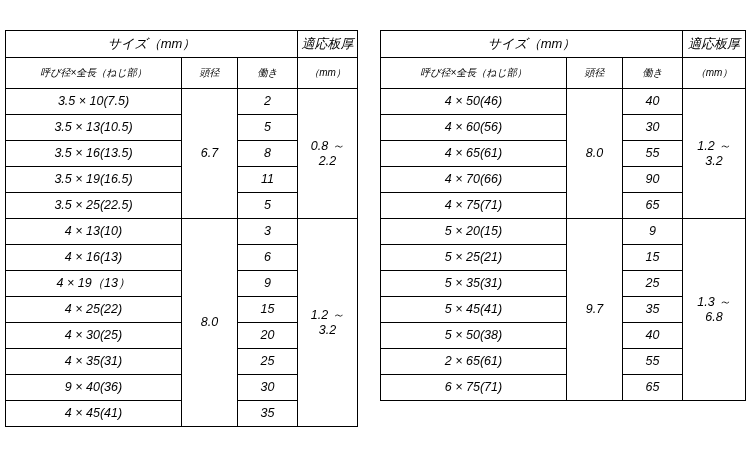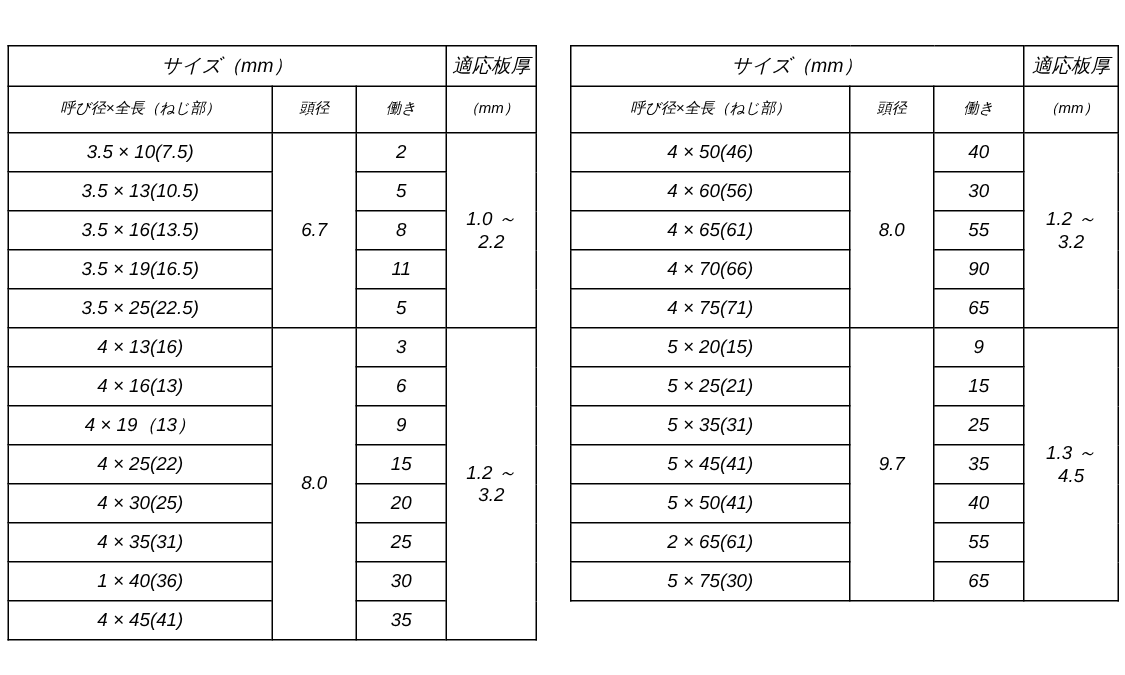--- a/index.html
+++ b/index.html
@@ -77,21 +77,21 @@
         <td>頭径</td>
         <td>働き</td>
         <td>（mm）</td>
       </tr>
 
       <tr class="body-row">
         <td>3.5 × 10(7.5)</td>
         <td rowspan="5">6.7</td>
         <td>2</td>
         <td rowspan="5" class="two-line">
-          <div>1.0 ～</div>
+          <div>0.8 ～</div>
           <div>2.2</div>
         </td>
       </tr>
       <tr class="body-row">
         <td>3.5 × 13(10.5)</td>
         <td>5</td>
       </tr>
       <tr class="body-row">
         <td>3.5 × 16(13.5)</td>
         <td>8</td>
@@ -99,21 +99,21 @@
       <tr class="body-row">
         <td>3.5 × 19(16.5)</td>
         <td>11</td>
       </tr>
       <tr class="body-row">
         <td>3.5 × 25(22.5)</td>
         <td>5</td>
       </tr>
 
       <tr class="body-row">
-        <td>4 × 13(16)</td>
+        <td>4 × 13(10)</td>
         <td rowspan="8">8.0</td>
         <td>3</td>
         <td rowspan="8" class="two-line">
           <div>1.2 ～</div>
           <div>3.2</div>
         </td>
       </tr>
       <tr class="body-row">
         <td>4 × 16(13)</td>
         <td>6</td>
@@ -128,21 +128,21 @@
       </tr>
       <tr class="body-row">
         <td>4 × 30(25)</td>
         <td>20</td>
       </tr>
       <tr class="body-row">
         <td>4 × 35(31)</td>
         <td>25</td>
       </tr>
       <tr class="body-row">
-        <td>1 × 40(36)</td>
+        <td>9 × 40(36)</td>
         <td>30</td>
       </tr>
       <tr class="body-row">
         <td>4 × 45(41)</td>
         <td>35</td>
       </tr>
     </tbody>
   </table>
 
   <table class="spec t-right">
@@ -189,43 +189,43 @@
         <td>4 × 75(71)</td>
         <td>65</td>
       </tr>
 
       <tr class="body-row">
         <td>5 × 20(15)</td>
         <td rowspan="7">9.7</td>
         <td>9</td>
         <td rowspan="7" class="two-line">
           <div>1.3 ～</div>
-          <div>4.5</div>
+          <div>6.8</div>
         </td>
       </tr>
       <tr class="body-row">
         <td>5 × 25(21)</td>
         <td>15</td>
       </tr>
       <tr class="body-row">
         <td>5 × 35(31)</td>
         <td>25</td>
       </tr>
       <tr class="body-row">
         <td>5 × 45(41)</td>
         <td>35</td>
       </tr>
       <tr class="body-row">
-        <td>5 × 50(41)</td>
+        <td>5 × 50(38)</td>
         <td>40</td>
       </tr>
       <tr class="body-row">
         <td>2 × 65(61)</td>
         <td>55</td>
       </tr>
       <tr class="body-row">
-        <td>5 × 75(30)</td>
+        <td>6 × 75(71)</td>
         <td>65</td>
       </tr>
     </tbody>
   </table>
 
 </div>
 
 </body></html>

